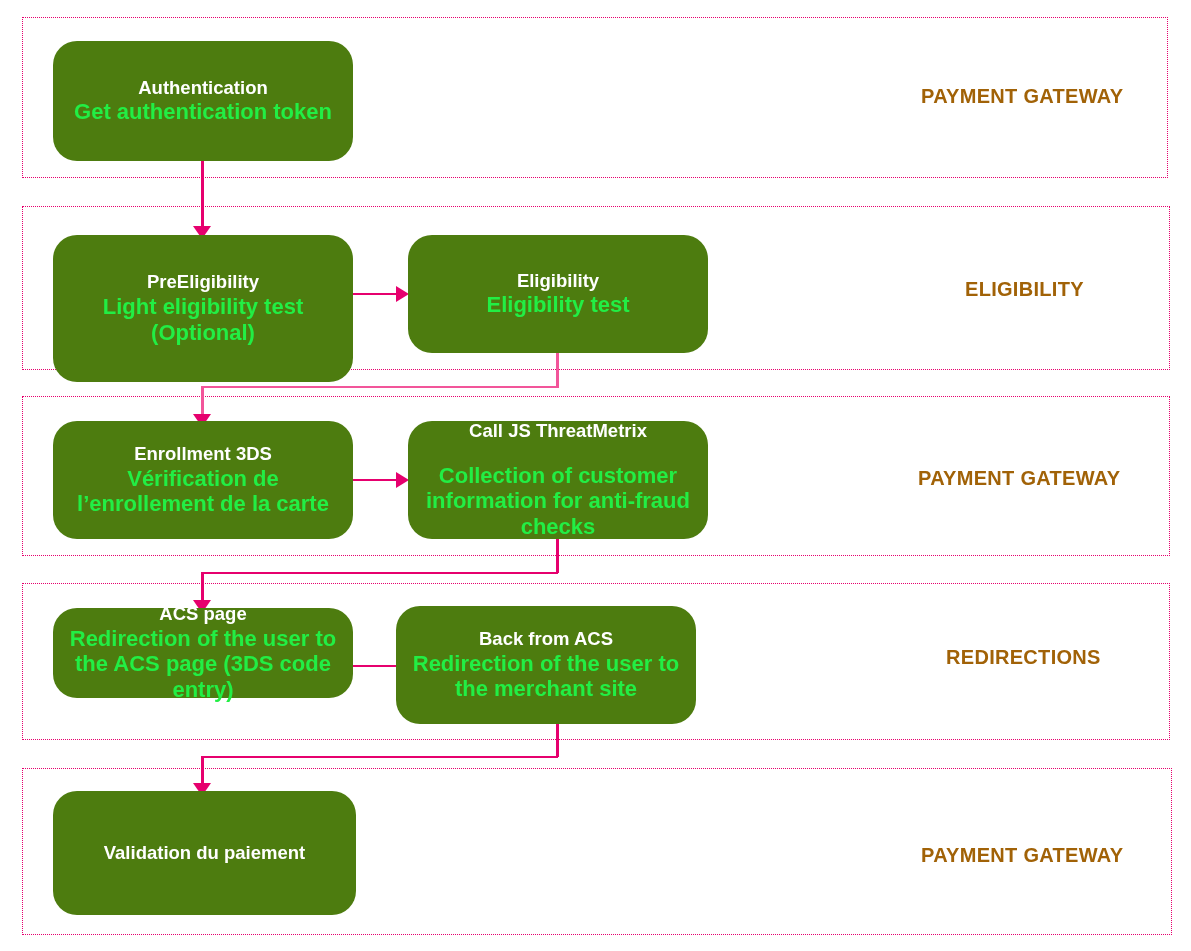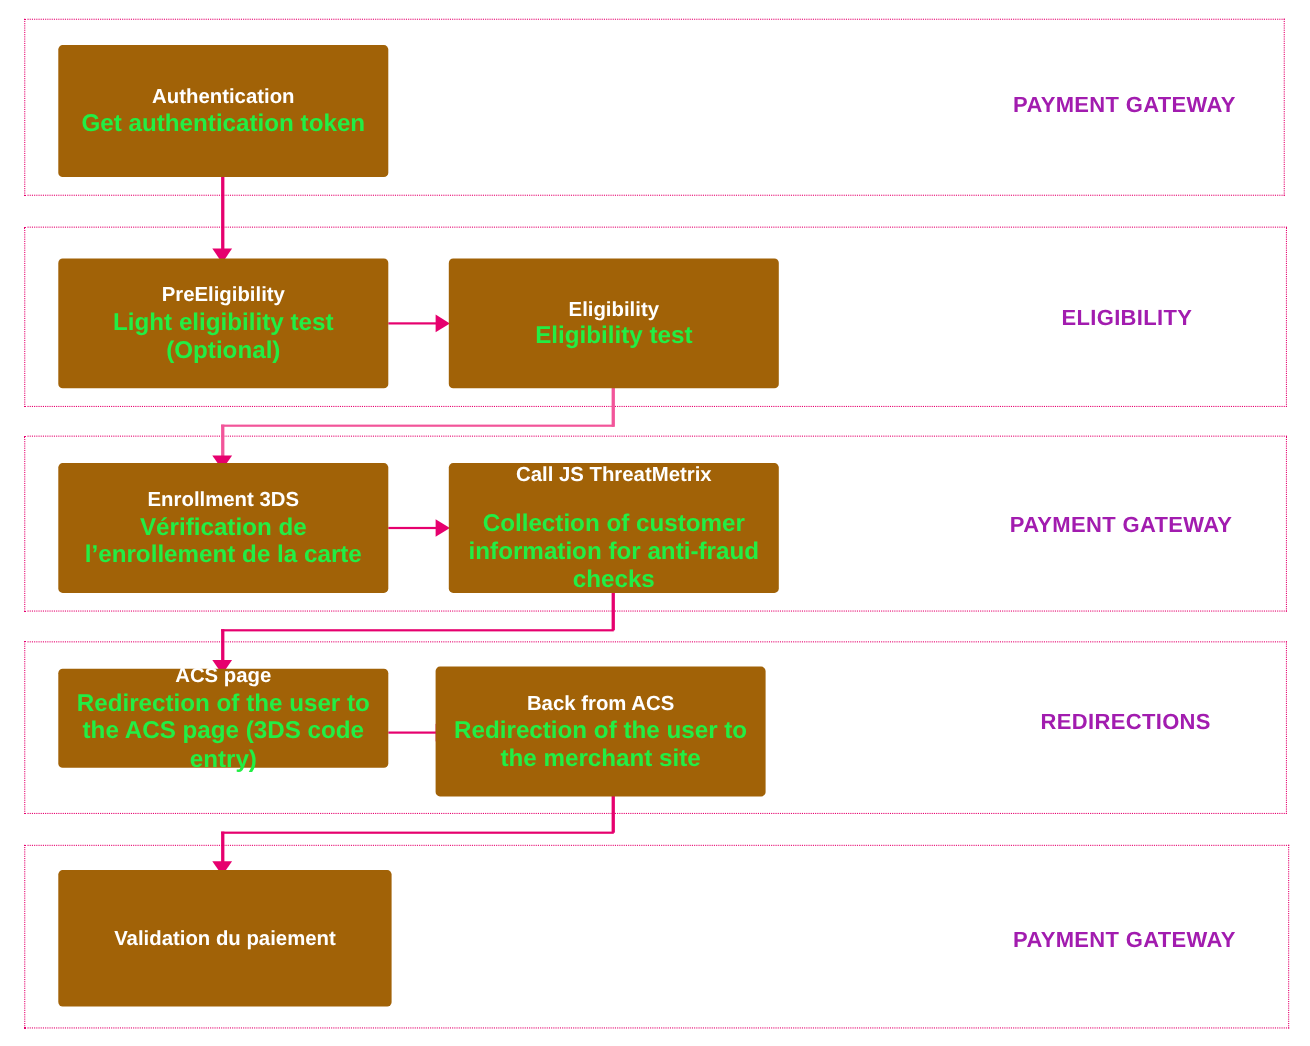--- a/index.html
+++ b/index.html
@@ -1,24 +1,24 @@
 <!DOCTYPE html>
 <html><head>
 <meta charset="utf-8">
 <style>
   html,body{margin:0;padding:0;background:#ffffff;}
   body{width:1191px;height:951px;position:relative;overflow:hidden;
        font-family:"Liberation Sans","DejaVu Sans",sans-serif;}
   #stage{position:absolute;left:0;top:0;width:1191px;height:951px;}
 
   .lane{position:absolute;border:1.6px dotted #E6006E;box-sizing:border-box;background:transparent;}
-  .lane-label{position:absolute;color:#a21caf;font-weight:bold;font-size:20px;
+  .lane-label{position:absolute;color:#a16207;font-weight:bold;font-size:20px;
               letter-spacing:.3px;white-space:nowrap;text-align:right;}
 
-  .node{position:absolute;background:#a16207;border-radius:4px;box-sizing:border-box;
+  .node{position:absolute;background:#4d7c0f;border-radius:24px;box-sizing:border-box;
         display:flex;flex-direction:column;align-items:center;justify-content:center;
         padding:6px 10px;text-align:center;line-height:1.17;}
   .node .ttl{color:#ffffff;font-weight:bold;font-size:18.5px;margin-bottom:1px;}
   .node .sub{color:#22EE44;font-weight:bold;font-size:22px;}
 
   .conn{position:absolute;background:#E6006E;}
   .conn.soft{background:#F2559A;}
   .arrow-down{position:absolute;width:0;height:0;border-left:9px solid transparent;
               border-right:9px solid transparent;border-top:13px solid #E6006E;}
   .arrow-right{position:absolute;width:0;height:0;border-top:8px solid transparent;
@@ -69,21 +69,21 @@
   <div class="conn" style="left:556px;top:722px;width:2.5px;height:35px;"></div>
   <div class="conn" style="left:201px;top:755.5px;width:357px;height:2.5px;"></div>
   <div class="conn" style="left:201px;top:755.5px;width:2.5px;height:35px;"></div>
   <div class="arrow-down" style="left:193px;top:783px;"></div>
 
   <div class="node" style="left:53px;top:41px;width:300px;height:120px;">
     <div class="ttl">Authentication</div>
     <div class="sub">Get authentication token</div>
   </div>
 
-  <div class="node" style="left:53px;top:235px;width:300px;height:118px;">
+  <div class="node" style="left:53px;top:235px;width:300px;height:147px;">
     <div class="ttl">PreEligibility</div>
     <div class="sub">Light eligibility test (Optional)</div>
   </div>
 
   <div class="node" style="left:408px;top:235px;width:300px;height:118px;">
     <div class="ttl">Eligibility</div>
     <div class="sub">Eligibility test</div>
   </div>
 
   <div class="node" style="left:53px;top:421px;width:300px;height:118px;">

